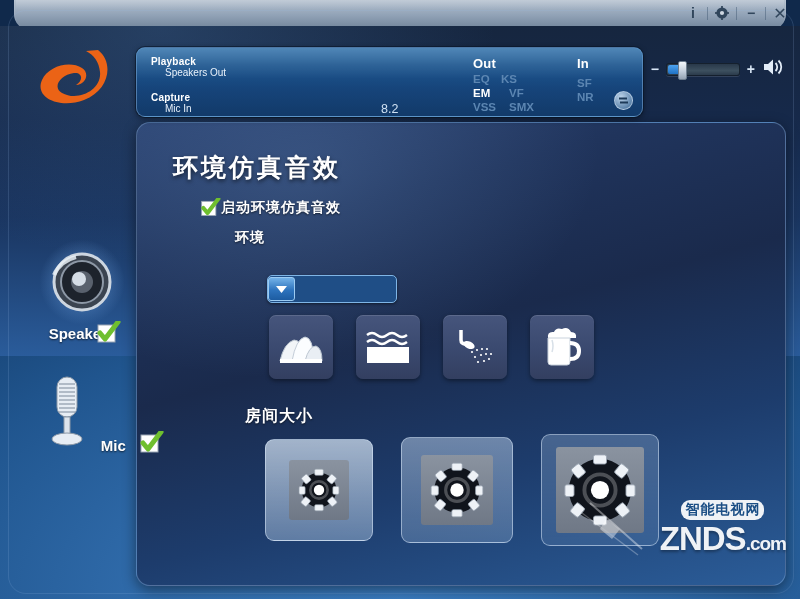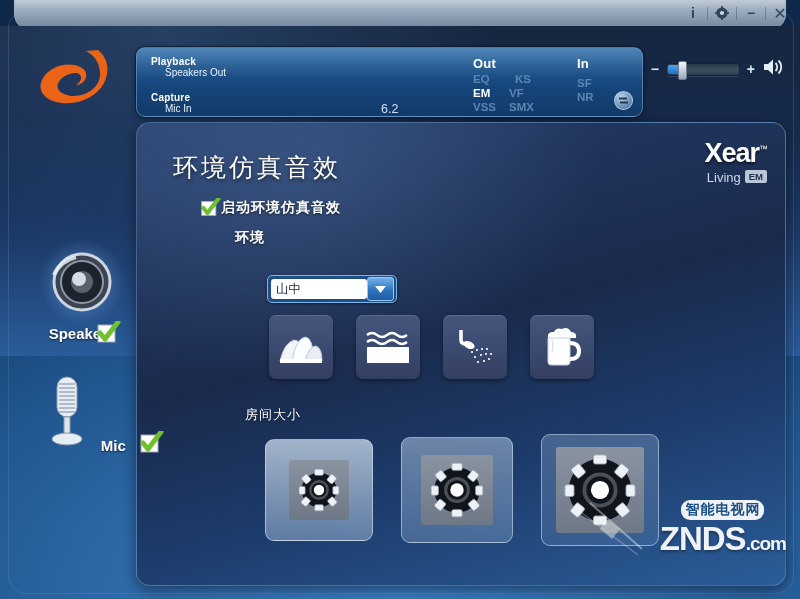--- a/index.html
+++ b/index.html
@@ -117,21 +117,21 @@
     border:1px solid rgba(150,190,235,.38);
     box-shadow:0 4px 14px rgba(0,0,0,.45);
     overflow:hidden;z-index:15;
   }
   .panel:before{
     content:"";position:absolute;left:-10%;top:-30%;width:120%;height:90%;
     background:radial-gradient(55% 70% at 30% 40%, rgba(125,170,225,.22), rgba(0,0,0,0) 70%);
     transform:rotate(-8deg);
   }
   .panel-title{
-    position:absolute;left:36px;top:28px;color:#ffffff;font-size:25px;font-weight:normal;
+    position:absolute;left:36px;top:28px;color:#ffffff;font-size:25px;font-weight:bold;
     letter-spacing:3px;text-shadow:0 2px 4px rgba(0,0,0,.6);
   }
   .xear{position:absolute;right:18px;top:17px;width:104px;text-align:right;}
   .xear-word{
     font-size:27px;font-weight:bold;color:#ffffff;letter-spacing:-1px;line-height:1;
     text-shadow:0 2px 3px rgba(0,0,0,.55);position:relative;display:inline-block;
   }
   .xear-tm{font-size:9px;vertical-align:super;font-weight:normal;}
   .xear-sub{margin-top:3px;font-size:13px;color:#ccd9e8;font-style:normal;}
   .em-badge{
@@ -160,21 +160,21 @@
     border:1px solid #9ccbf2;display:flex;align-items:center;justify-content:center;
   }
   .env-row{position:absolute;left:132px;top:192px;display:flex;gap:23px;}
   .env-btn{
     width:64px;height:64px;border-radius:7px;
     background:linear-gradient(180deg,#46557c 0%,#3b4a70 50%,#333f60 100%);
     display:flex;align-items:center;justify-content:center;cursor:pointer;
     box-shadow:0 2px 4px rgba(0,0,0,.4), 0 1px 0 rgba(255,255,255,.12) inset;
   }
   .room-title{
-    position:absolute;left:108px;top:283px;color:#ffffff;font-size:13px;font-weight:normal;
+    position:absolute;left:108px;top:283px;color:#ffffff;font-size:16px;font-weight:bold;
     letter-spacing:1px;text-shadow:0 1px 2px rgba(0,0,0,.6);
   }
   .room-row{position:absolute;left:128px;top:311px;display:flex;gap:28px;align-items:center;}
   .room-btn{
     border-radius:9px;display:flex;align-items:center;justify-content:center;cursor:pointer;
     background:linear-gradient(180deg,rgba(215,230,246,.72),rgba(175,200,228,.45));
     border:1px solid rgba(225,240,255,.5);
   }
   .room-btn.r1{width:106px;height:100px;}
   .room-btn.r2{width:110px;height:104px;background:linear-gradient(180deg,rgba(190,212,238,.5),rgba(150,180,215,.32));}
@@ -244,25 +244,25 @@
     </svg>
   </div>
 
   <div class="status">
     <div class="st-col" style="left:14px;top:8px;">
       <div class="st-strong">Playback</div>
       <div class="st-sub" style="margin-left:14px;">Speakers Out</div>
       <div class="st-strong" style="margin-top:14px;">Capture</div>
       <div class="st-sub" style="margin-left:14px;">Mic In</div>
     </div>
-    <div class="st-71">6.2</div>
+    <div class="st-71">8.2</div>
 
     <div class="st-col" style="left:336px;top:8px;">
       <div class="st-strong" style="font-size:13px;">Out</div>
-      <div style="display:flex;gap:16px;margin-top:2px;">
+      <div style="display:flex;gap:2px;margin-top:2px;">
         <span class="st-dim" style="width:26px;">EQ</span>
         <span class="st-dim">KS</span>
       </div>
       <div style="display:flex;gap:10px;margin-top:2px;">
         <span class="st-on" style="width:26px;">EM</span>
         <span class="st-dim">VF</span>
       </div>
       <div style="display:flex;gap:10px;margin-top:2px;">
         <span class="st-dim" style="width:26px;">VSS</span>
         <span class="st-dim">SMX</span>
@@ -344,43 +344,34 @@
             <path d="M5 12 l5 6 L23 1" stroke="#6fbf2f" stroke-width="5" fill="none" stroke-linecap="round" stroke-linejoin="round"></path>
           </svg>
         </span>
       </div>
     </div>
   </div>
 
   <div class="panel">
     <div class="panel-title">环境仿真音效</div>
 
-    <div class="xear">
-      <div class="xear-word">
-        <span>Xear</span><span class="xear-tm">™</span>
-      </div>
-      <div class="xear-sub">
-        <span>Living</span><span class="em-badge">EM</span>
-      </div>
-    </div>
 
     <div class="chk-row">
       <span class="chk-box">
         <svg width="22" height="20" viewBox="0 0 26 24">
           <rect x="3" y="4" width="17" height="17" fill="#ffffff" stroke="#9aa6b4"></rect>
           <path d="M5 12 l5 6 L23 1" stroke="#6fbf2f" stroke-width="5" fill="none" stroke-linecap="round" stroke-linejoin="round"></path>
         </svg>
       </span>
       <span class="chk-label">启动环境仿真音效</span>
     </div>
 
     <div class="sub-label">环境</div>
 
     <div class="select">
-      <div class="select-val">山中</div>
       <div class="select-arrow">
         <svg width="13" height="9" viewBox="0 0 13 9">
           <path d="M1 1 L12 1 L6.5 8 Z" fill="#ffffff"></path>
         </svg>
       </div>
     </div>
 
     <div class="env-row">
       <div class="env-btn">
         <svg width="46" height="40" viewBox="0 0 46 40">

